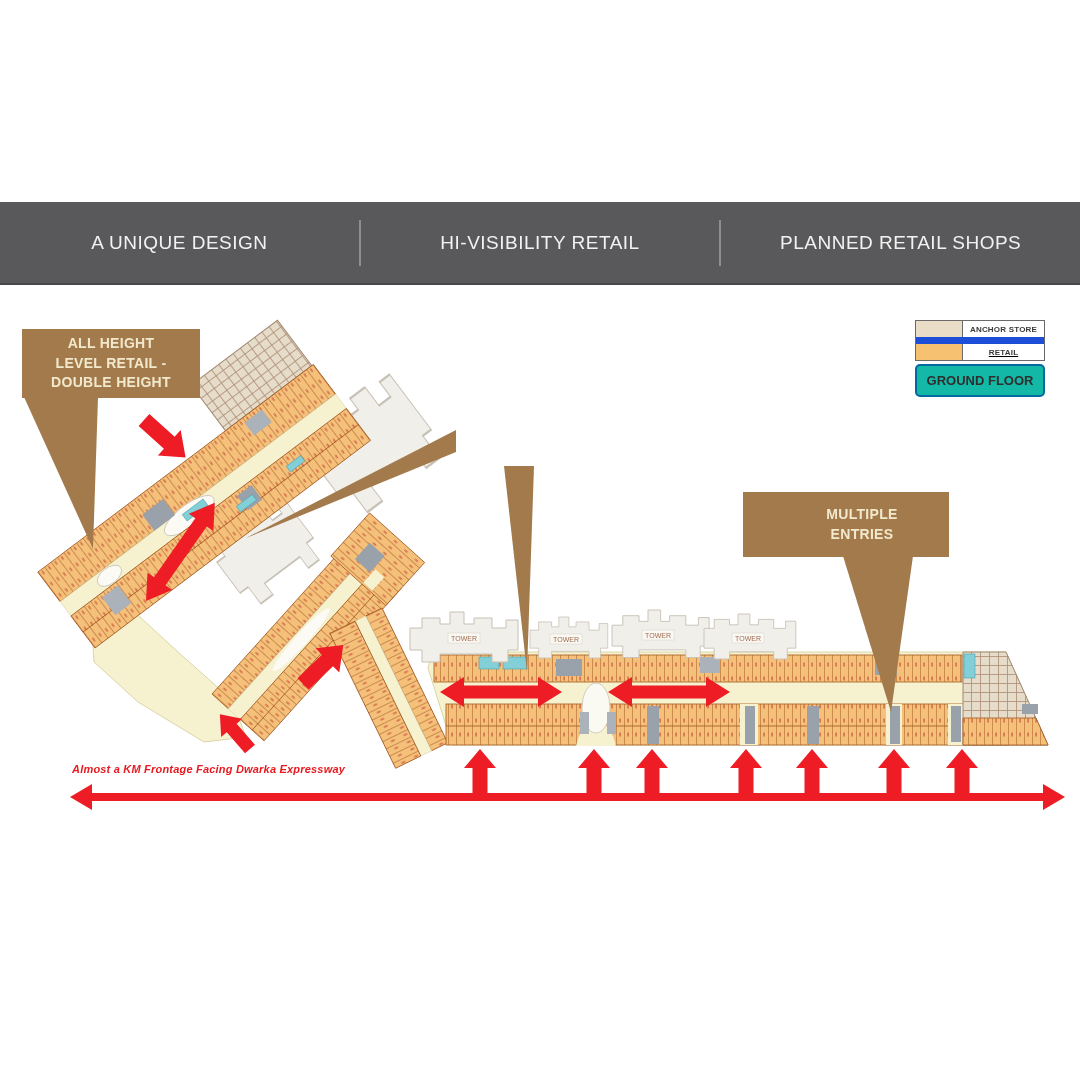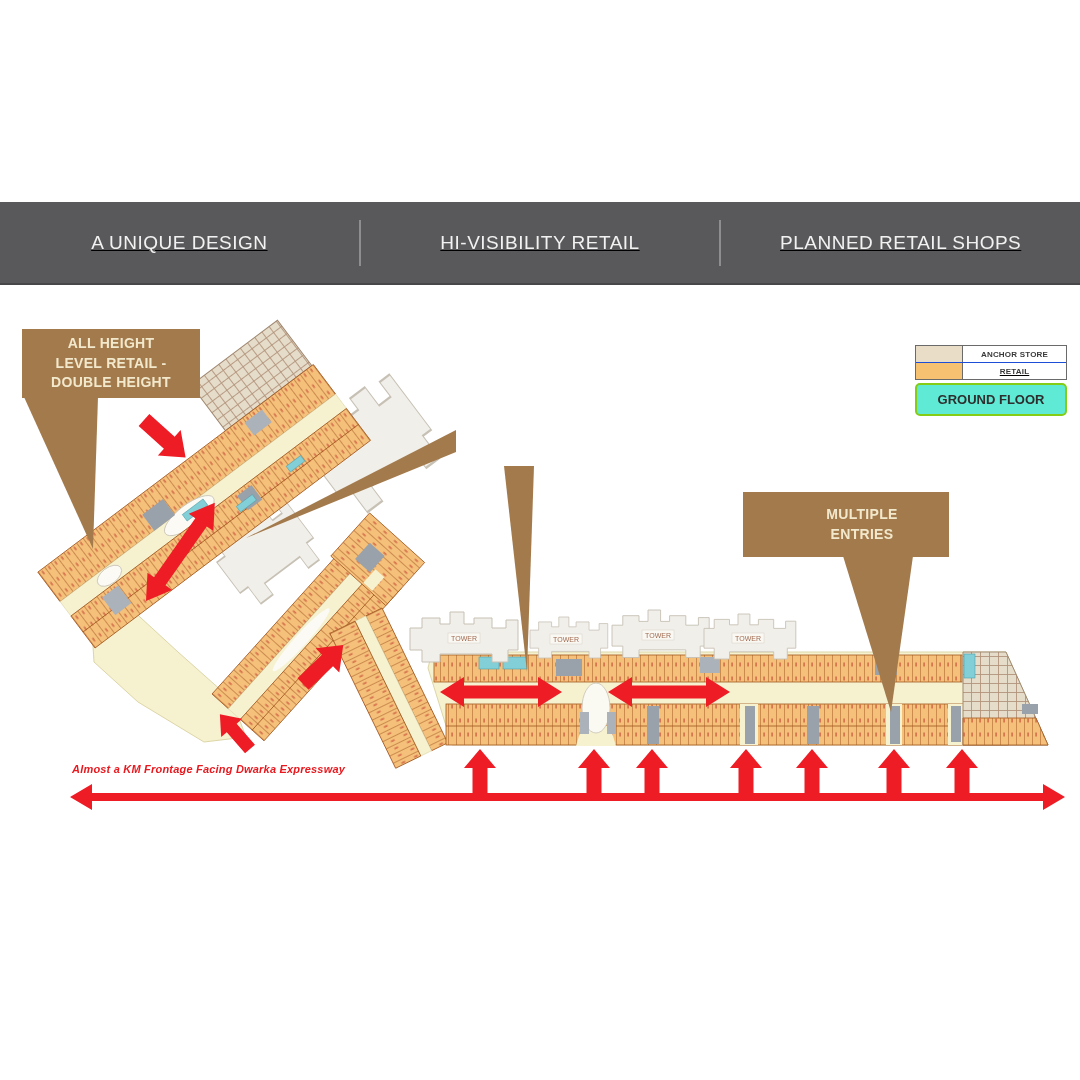--- a/index.html
+++ b/index.html
@@ -1,42 +1,42 @@
 <!DOCTYPE html>
 <html><head>
 <meta charset="utf-8">
 <style>
   html,body{margin:0;padding:0;background:#fff;}
   .stage{position:relative;width:1080px;height:1080px;background:#ffffff;overflow:hidden;
          font-family:"Liberation Sans",sans-serif;}
   
   .topbar{position:absolute;left:0;top:202px;width:1080px;height:81px;background:#59595b;
-          border-bottom:2px solid #474749;display:flex;align-items:center;text-decoration:underline;}
+          border-bottom:2px solid #474749;display:flex;align-items:center;}
   .hsec{flex:1;display:flex;align-items:center;justify-content:center;height:100%;
         color:#f2f2f2;font-size:19px;letter-spacing:.5px;text-align:center;line-height:1.25;}
   .hsec .hline{display:block;}
   .hdiv{width:2px;height:46px;background:#8e8e90;align-self:center;flex:0 0 2px;}
   
   .callout{position:absolute;background:#a37a4c;color:#f2e9cd;font-weight:bold;font-size:14px;
            line-height:1.42;text-align:center;display:flex;flex-direction:column;
            align-items:center;justify-content:center;letter-spacing:.3px;z-index:5;}
   .c1{left:22px;top:329px;width:178px;height:69px;}
   .c2{left:455px;top:401px;width:173px;height:66px;}
   .c3{left:743px;top:492px;width:174px;height:65px;padding-left:32px;}
   
-  .legend{position:absolute;left:915px;top:345px;width:152px;z-index:5;}
+  .legend{position:absolute;left:915px;top:320px;width:130px;z-index:5;}
   .lgd-table{border:1px solid #6a6a6a;}
   .lgd-row{display:flex;height:16px;}
-  .lgd-row + .lgd-row{border-top:1px solid #1d4ed8;text-decoration:underline;}
+  .lgd-row + .lgd-row{border-top:7px solid #1d4ed8;text-decoration:underline;}
   .lgd-sw{width:46px;border-right:1px solid #6a6a6a;}
   .sw-anchor{background:#e9ddc8;}
   .sw-retail{background:#f7c172;}
   .lgd-lab{flex:1;background:#fff;display:flex;align-items:center;justify-content:center;
            font-size:8px;font-weight:bold;color:#3a3a3a;letter-spacing:.2px;}
-  .lgd-floor{margin-top:3px;height:29px;background:#5eead4;border:2px solid #84cc16;border-radius:5px;
+  .lgd-floor{margin-top:3px;height:29px;background:#14b8a6;border:2px solid #0369a1;border-radius:5px;
              display:flex;align-items:center;justify-content:center;font-size:13px;font-weight:bold;color:#2e2e2e;}
   
   .caption{position:absolute;left:72px;top:763px;width:420px;color:#e8191f;font-size:11px;
            font-weight:bold;font-style:italic;letter-spacing:.2px;z-index:5;}
   .plan-svg{position:absolute;left:0;top:0;z-index:2;}
 </style>
 </head>
 <body>
 
 <div class="stage">

